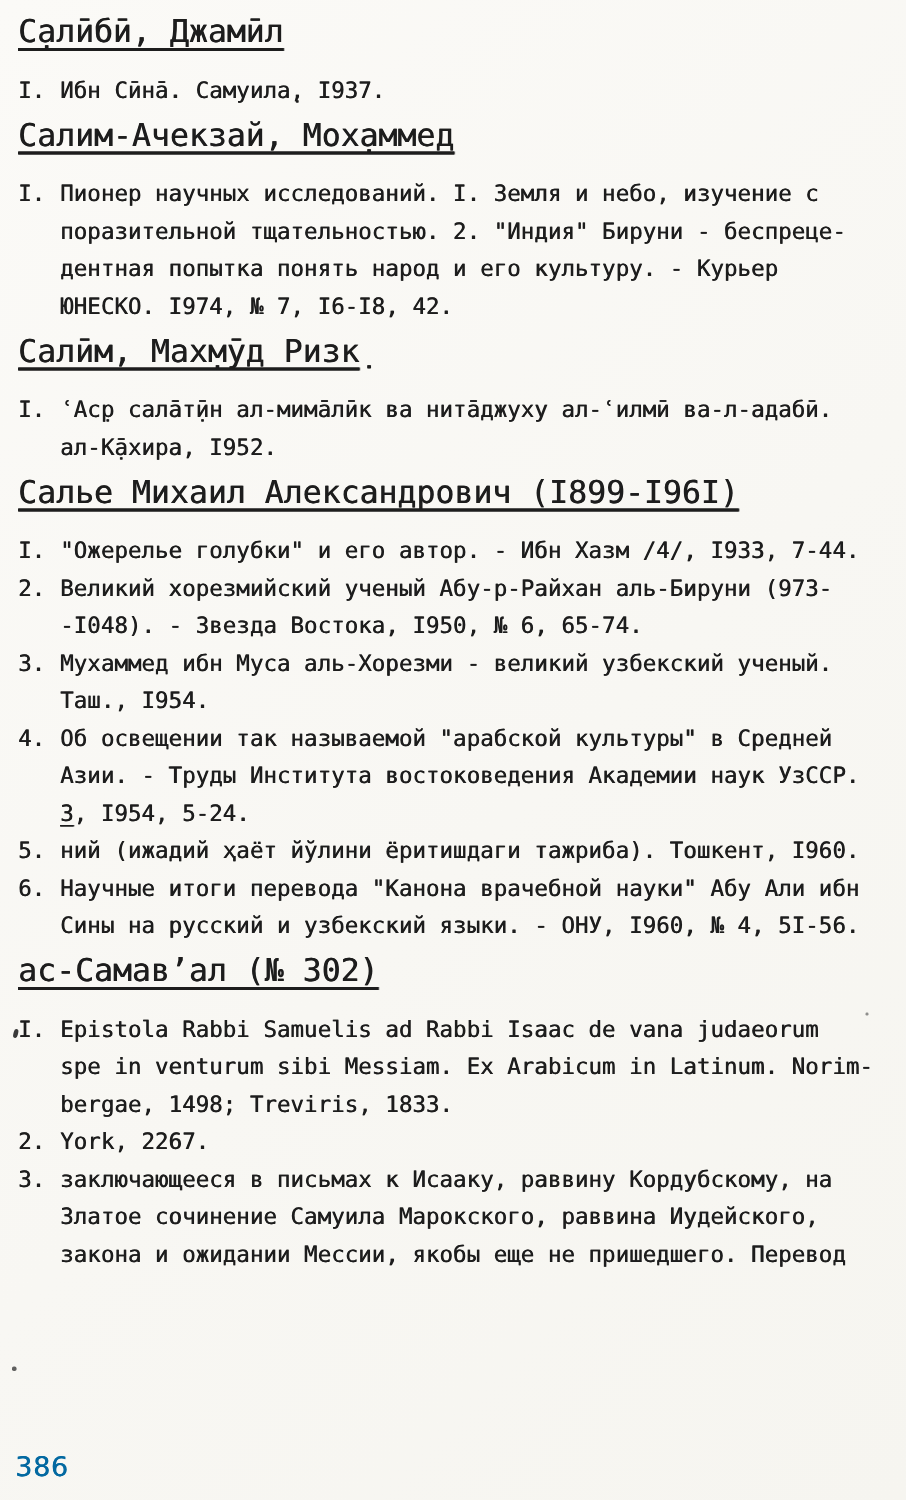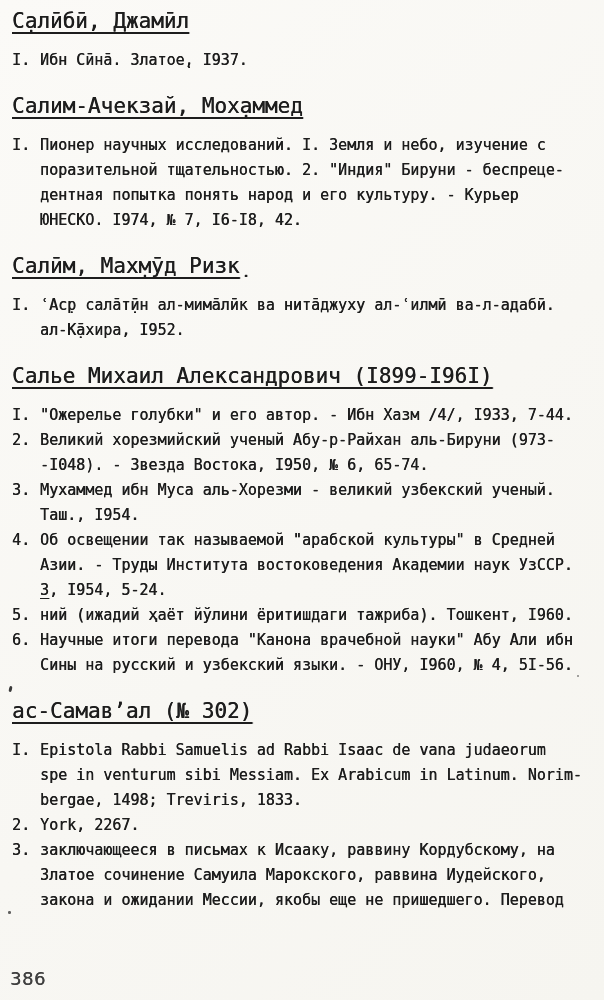--- a/index.html
+++ b/index.html
@@ -12,21 +12,21 @@
     color: #1d1d1d;
     -webkit-font-smoothing: antialiased;
   }
   .scan-page {
     padding: 5px 14px 0 12px;
     width: 578px;
   }
   
   .section, .page-number { text-shadow: 0.35px 0 0 currentColor; }
 
-  .section { margin-top: 21px; }
+  .section { margin-top: 5px; }
   .section:first-child { margin-top: 4px; }
 
   .heading {
     font-size: 21px;
     line-height: 25px;
     font-weight: normal;
     margin: 0 0 14px 0;
     display: inline-block;
     text-decoration: underline;
     text-underline-offset: 4px;
@@ -52,40 +52,40 @@
   }
   .line .u { text-decoration: underline; text-underline-offset: 3px; }
 
   .page-number {
     position: absolute;
     left: 10px;
     top: 968px;
     font-family: "DejaVu Sans", "Liberation Sans", sans-serif;
     font-size: 18px;
     letter-spacing: 0.5px;
-    color: #404040;
+    color: #0369a1;
     text-shadow: 0.3px 0 0 currentColor;
   }
 
   
   .speck { position: absolute; background: #3a3a3a; border-radius: 40%; }
   .speck-1 { left: 9px;  top: 686px; width: 3px; height: 6px; transform: rotate(14deg); }
   .speck-2 { left: 8px;  top: 911px; width: 3px; height: 3px; opacity: .8; }
   .speck-3 { left: 577px; top: 675px; width: 2px; height: 2px; opacity: .55; }
 </style>
 </head>
 <body>
 
 <div class="scan-page">
     <section class="section">
       <h2 class="heading">С̣алӣбӣ, Джамӣл</h2>
       <div class="entry">
         <span class="num">I.</span>
         <div class="lines">
-          <div class="line">Ибн Сӣна̄. Златое̣, I937.</div>
+          <div class="line">Ибн Сӣна̄. Самуила̣, I937.</div>
         </div>
       </div>
     </section>
     <section class="section">
       <h2 class="heading">Салим-Ачекзай, Мох̣аммед</h2>
       <div class="entry">
         <span class="num">I.</span>
         <div class="lines">
           <div class="line">Пионер научных исследований. I. Земля и небо, изучение с</div>
           <div class="line">поразительной тщательностью. 2. "Индия" Бируни - беспреце-</div>

